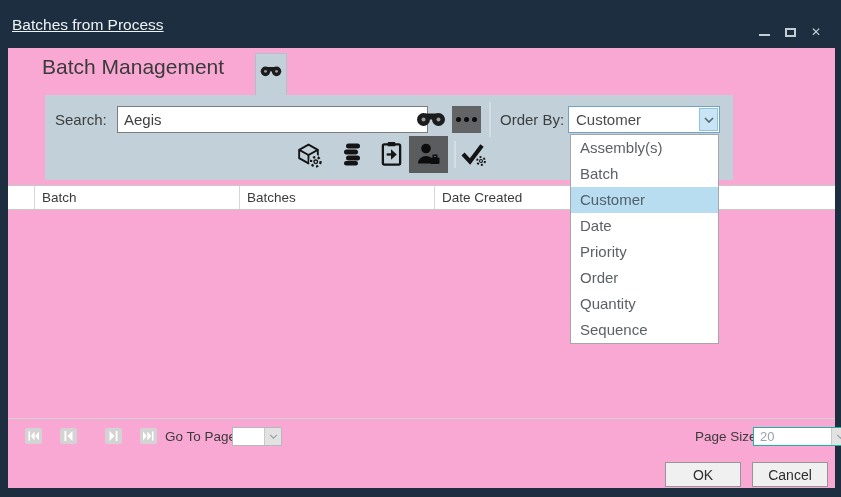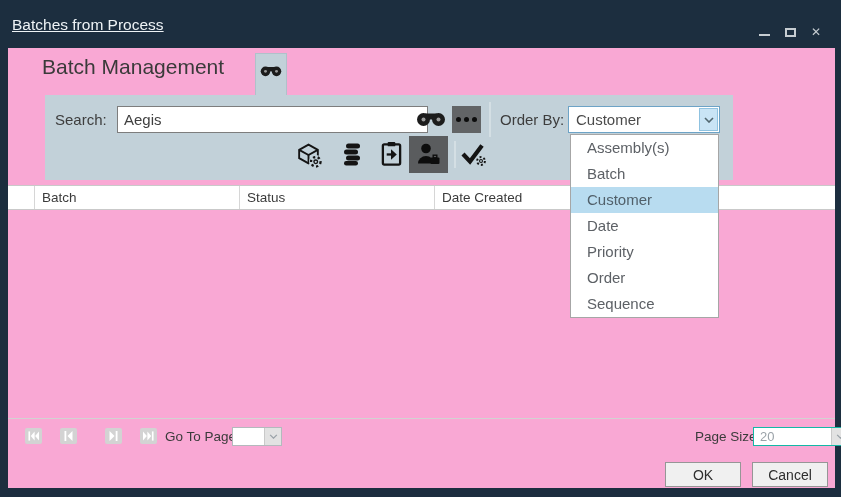--- a/index.html
+++ b/index.html
@@ -45,21 +45,21 @@
   .btn-package { left:248px; }
   .btn-coins { left:290px; }
   .btn-clipboard { left:331px; }
   .btn-user { left:364px; top:41px; width:39px; height:37px; background:#5a5c5e; }
   .tb-sep2 { position:absolute; left:409px; top:46px; width:2px; height:27px; background:#d4dfe4; }
   .btn-check { left:413px; }
 
   
   .dropdown { position:absolute; left:562px; top:86px; width:149px; background:#fff;
               border:1px solid #a6a6a6; z-index:40; }
-  .dd-item { height:26px; line-height:26px; padding-left:16px; font-size:15px; color:#5d6166; cursor:pointer; }
+  .dd-item { height:26px; line-height:26px; padding-left:9px; font-size:15px; color:#5d6166; cursor:pointer; }
   .dd-item.selected { background:#b8dcf0; color:#51606a; }
 
   
   .grid-header { position:absolute; left:0; top:137px; width:827px; height:25px;
                  border-top:1px solid #c9c9c9; border-bottom:1px solid #c9c9c9; display:flex; background:#fff; }
   .gh-cell { height:100%; line-height:23px; font-size:13.5px; color:#3b3b3b; padding-left:7px;
              border-right:1px solid #d6d6d6; }
   .gh-0 { width:27px; padding-left:0; }
   .gh-1 { width:205px; }
   .gh-2 { width:195px; }
@@ -192,31 +192,32 @@
           <circle cx="21" cy="19" r="3.9" fill="none" stroke="#141414" stroke-width="2" stroke-dasharray="2 2.1"></circle>
           <circle cx="21" cy="19" r="2" fill="#141414"></circle>
           <circle cx="21" cy="19" r="0.9" fill="#c2d1d9"></circle>
         </svg>
       </div>
     </div>
 
     <div class="grid-header">
       <div class="gh-cell gh-0"></div>
       <div class="gh-cell gh-1">Batch</div>
-      <div class="gh-cell gh-2">Status</div>
+      <div class="gh-cell gh-2">Batches</div>
       <div class="gh-cell gh-3">Date Created</div>
     </div>
 
     <div class="dropdown">
       <div class="dd-item">Assembly(s)</div>
       <div class="dd-item">Batch</div>
       <div class="dd-item selected">Customer</div>
       <div class="dd-item">Date</div>
       <div class="dd-item">Priority</div>
       <div class="dd-item">Order</div>
+      <div class="dd-item">Quantity</div>
       <div class="dd-item">Sequence</div>
     </div>
 
     <div class="pager-divider"></div>
 
     <div class="nav-btn nav-first">
       <svg width="11" height="10" viewBox="0 0 12 10" fill="#ffffff">
         <rect x="0.5" y="0" width="1.8" height="10"></rect>
           <path d="M7.2 0 L3 5 L7.2 10 Z"></path>
           <path d="M12 0 L7.8 5 L12 10 Z"></path>

